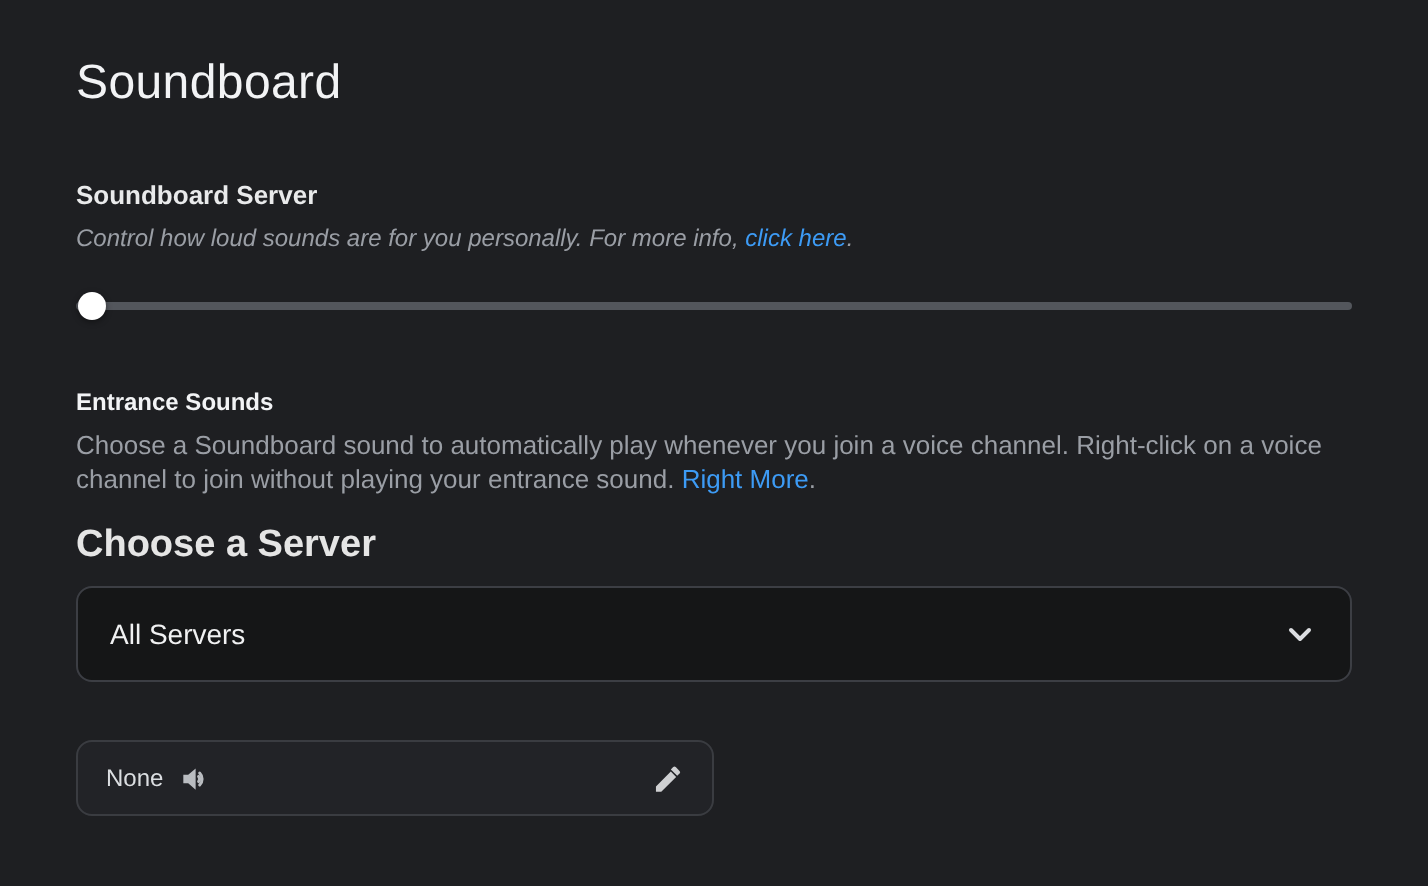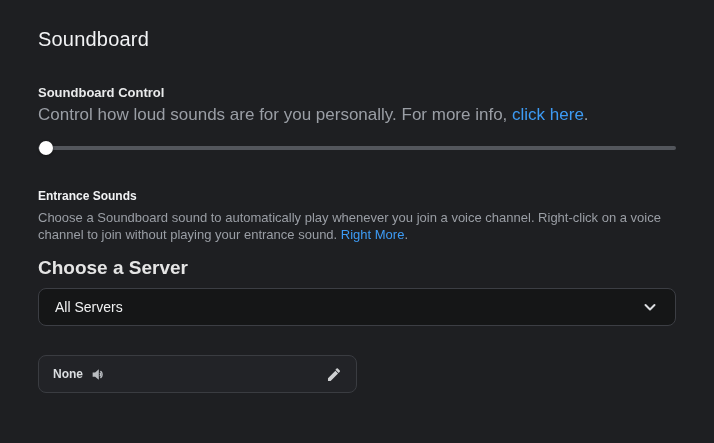--- a/index.html
+++ b/index.html
@@ -5,31 +5,32 @@
   html,body{margin:0;padding:0;}
   body{
     width:714px;height:443px;overflow:hidden;
     background:#1e1f22;
     font-family:"Liberation Sans", sans-serif;
     -webkit-font-smoothing:antialiased;
   }
   .content{padding:28px 38px 0 38px;box-sizing:border-box;}
 
   .page-title{
-    font-size:20px;font-weight:500;color:#f2f3f5;
+    font-size:24px;font-weight:500;color:#f2f3f5;
     margin:0 0 34px 0;letter-spacing:.2px;
   }
 
   .field-label{
     font-size:13px;font-weight:700;color:#e9eaeb;
     margin:0 0 6px 0;
   }
   .description{
-    font-size:17px;line-height:17px;color:#9a9ea5;
+    font-size:12px;line-height:17px;color:#9a9ea5;
     margin:0 0 18px 0;
+    font-style:italic;
   }
   .link{color:#3d9bf5;text-decoration:none;cursor:pointer;}
 
   
   .slider{position:relative;height:14px;margin:0 0 34px 0;cursor:pointer;}
   .slider-track{
     position:absolute;left:0;right:0;top:5px;height:4px;
     background:#53565c;border-radius:2px;
   }
   .slider-thumb{
@@ -46,54 +47,54 @@
     font-size:13px;line-height:17px;color:#9a9ea5;
     max-width:632px;margin:0 0 14px 0;
   }
 
   .select-label{
     font-size:19px;font-weight:600;color:#e5e5e5;
     margin:0 0 9px 0;display:flex;align-items:center;gap:6px;
   }
 
   .dropdown{
-    width:638px;height:38px;box-sizing:border-box;
+    width:638px;height:48px;box-sizing:border-box;
     background:#151617;border:1px solid #3c3e44;border-radius:8px;
     display:flex;align-items:center;justify-content:space-between;
     padding:0 16px 0 16px;cursor:pointer;
     margin-bottom:29px;
   }
   .dropdown-value{font-size:14px;color:#f0f1f2;}
   .chevron{display:flex;align-items:center;}
 
   .sound-box{
     width:319px;height:38px;box-sizing:border-box;
     background:#222327;border:1px solid #3a3c41;border-radius:8px;
     display:flex;align-items:center;
     padding:0 12px 0 14px;
     margin-top:0;
   }
   .sound-left{
     display:flex;align-items:center;gap:7px;flex:1;cursor:pointer;
   }
-  .sound-value{font-size:12px;font-weight:700;color:#dbdee1;}
+  .sound-value{font-size:12px;font-weight:400;color:#dbdee1;}
   .icon-btn{
     display:flex;align-items:center;justify-content:center;
     background:none;border:none;padding:2px;cursor:pointer;
   }
 </style>
 </head>
 <body>
 
 <div class="content">
 
   <h1 class="page-title">Soundboard</h1>
 
   <div>
-    <div class="field-label">Soundboard Control</div>
+    <div class="field-label">Soundboard Server</div>
     <p class="description"><span>Control how loud sounds are for you personally. For more info, </span><a class="link">click here</a><span>.</span></p>
 
     <div class="slider">
       <div class="slider-track"></div>
       <div class="slider-thumb"></div>
     </div>
   </div>
 
   <div>
     <h2 class="section-title">Entrance Sounds</h2>

